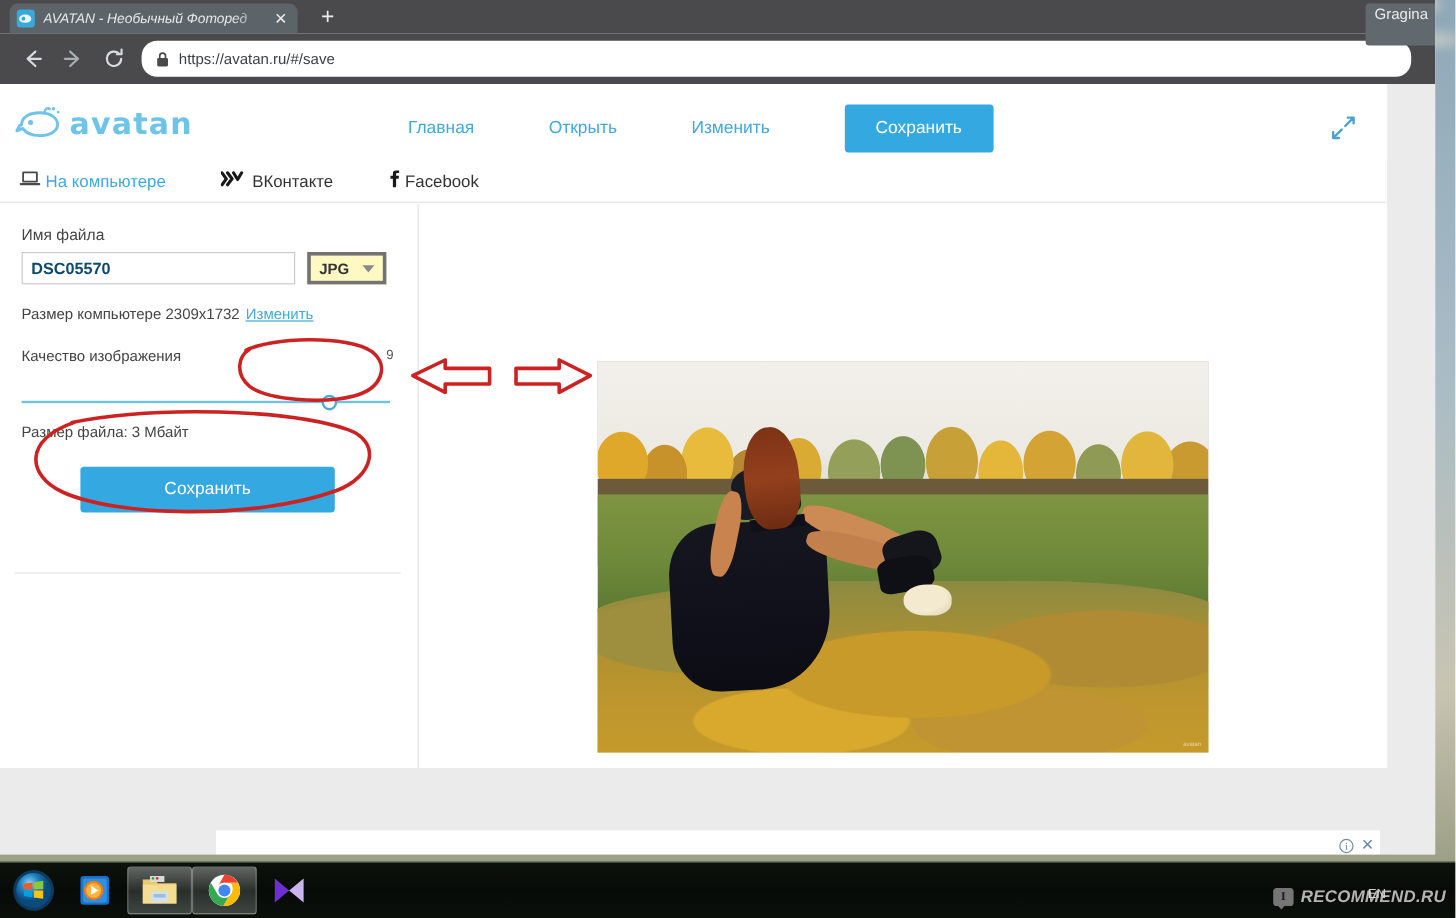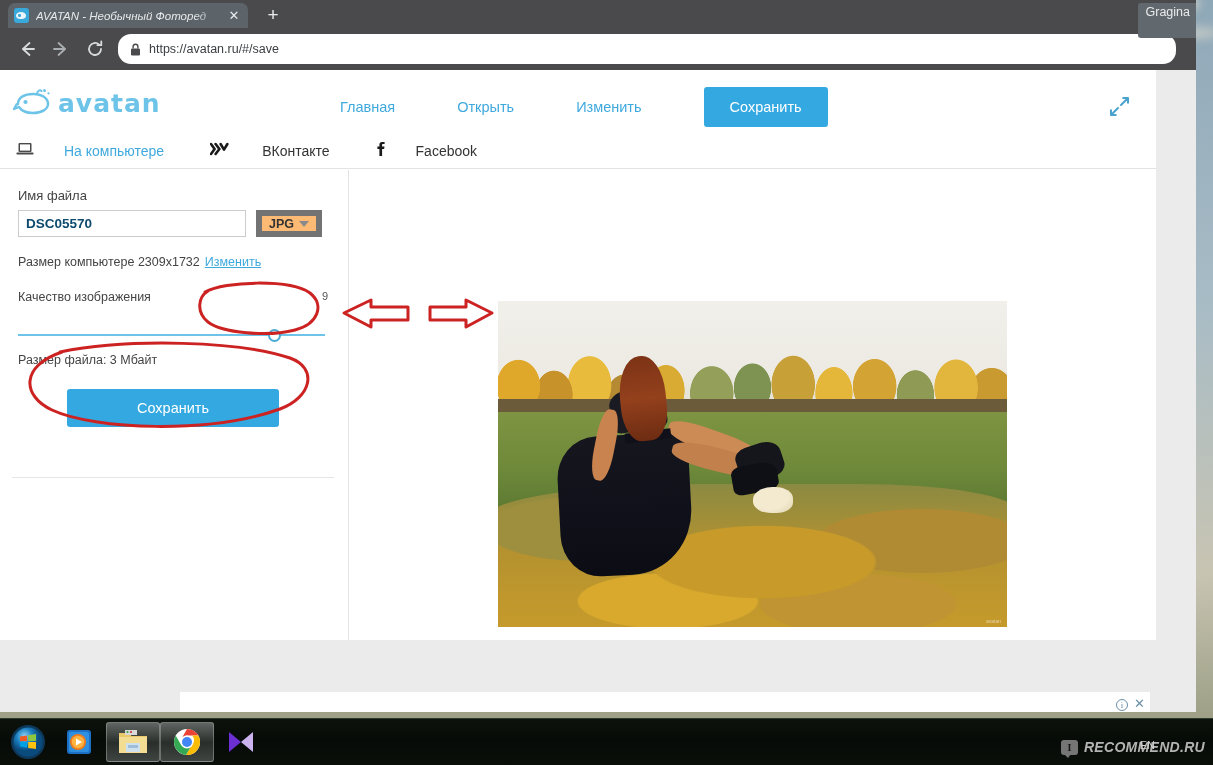--- a/index.html
+++ b/index.html
@@ -208,21 +208,20 @@
     display: flex;
     align-items: center;
     padding-left: 16px;
     border-bottom: 1px solid #e3e3e3;
   }
   .srctab {
     display: flex; align-items: center;
     margin-right: 46px;
     font-size: 14px;
     white-space: nowrap;
-    gap: 26px;
   }
   .srctab .lbl { margin-left: 4px; }
   #srctab-computer .lbl { color: #3fa9dd; }
   #srctab-vk .lbl, #srctab-fb .lbl { color: #333333; font-weight: bold; }
   #srctab-vk .lbl, #srctab-fb .lbl { font-weight: normal; }
 
   
   #left-panel {
     position: absolute;
     left: 0; top: 100px;
@@ -249,22 +248,22 @@
     font-size: 13.5px;
     font-weight: bold;
     color: #0c4a6e;
     padding: 0 7px;
     font-family: "Liberation Sans", sans-serif;
   }
   #format-select {
     width: 66px;
     height: 27px;
     margin-left: 10px;
-    background: #fdba74;
-    border: 6px solid #737373;
+    background: #fef9c3;
+    border: 3px solid #737373;
     display: flex;
     align-items: center;
     justify-content: space-between;
     padding: 0 7px;
     font-size: 12.5px;
     font-weight: bold;
     color: #333333;
   }
   #format-caret {
     width: 0; height: 0;

